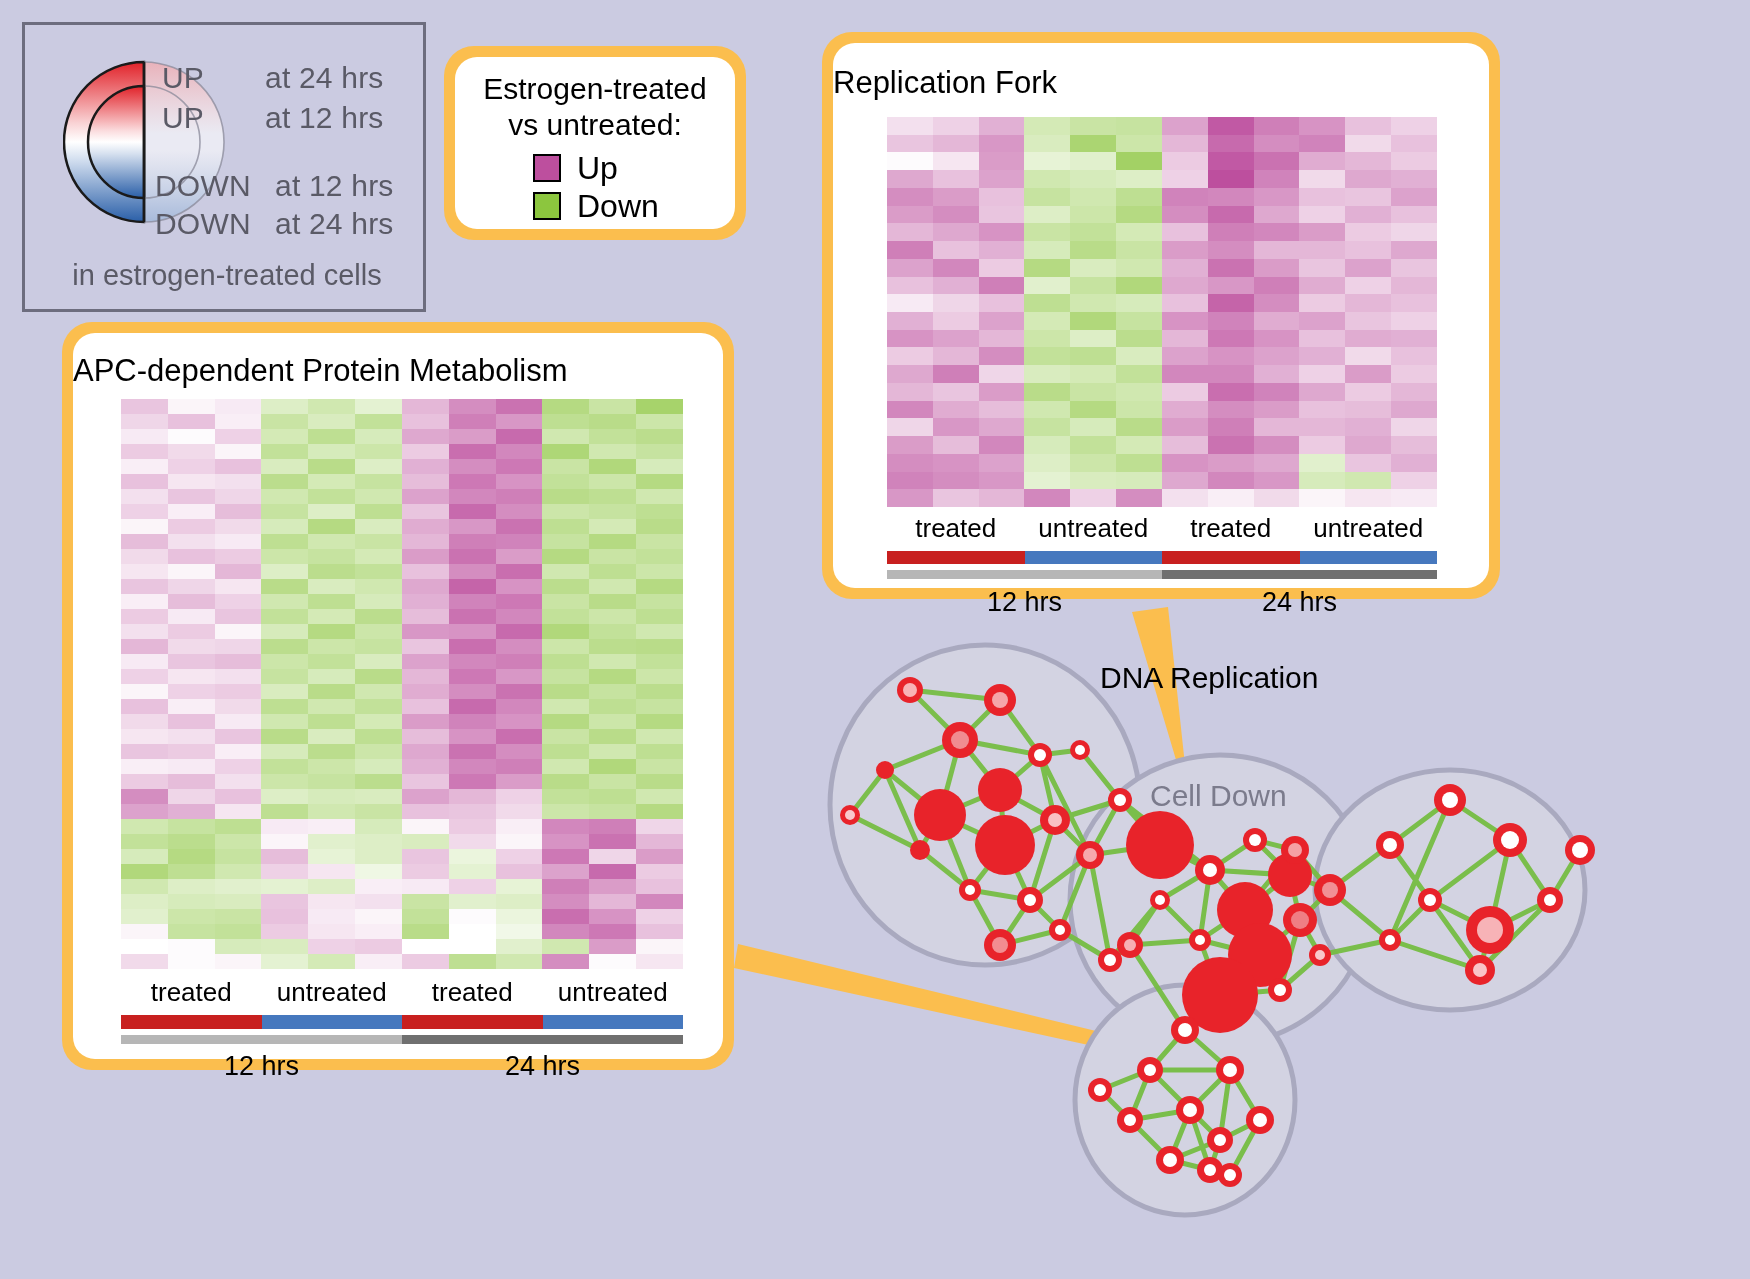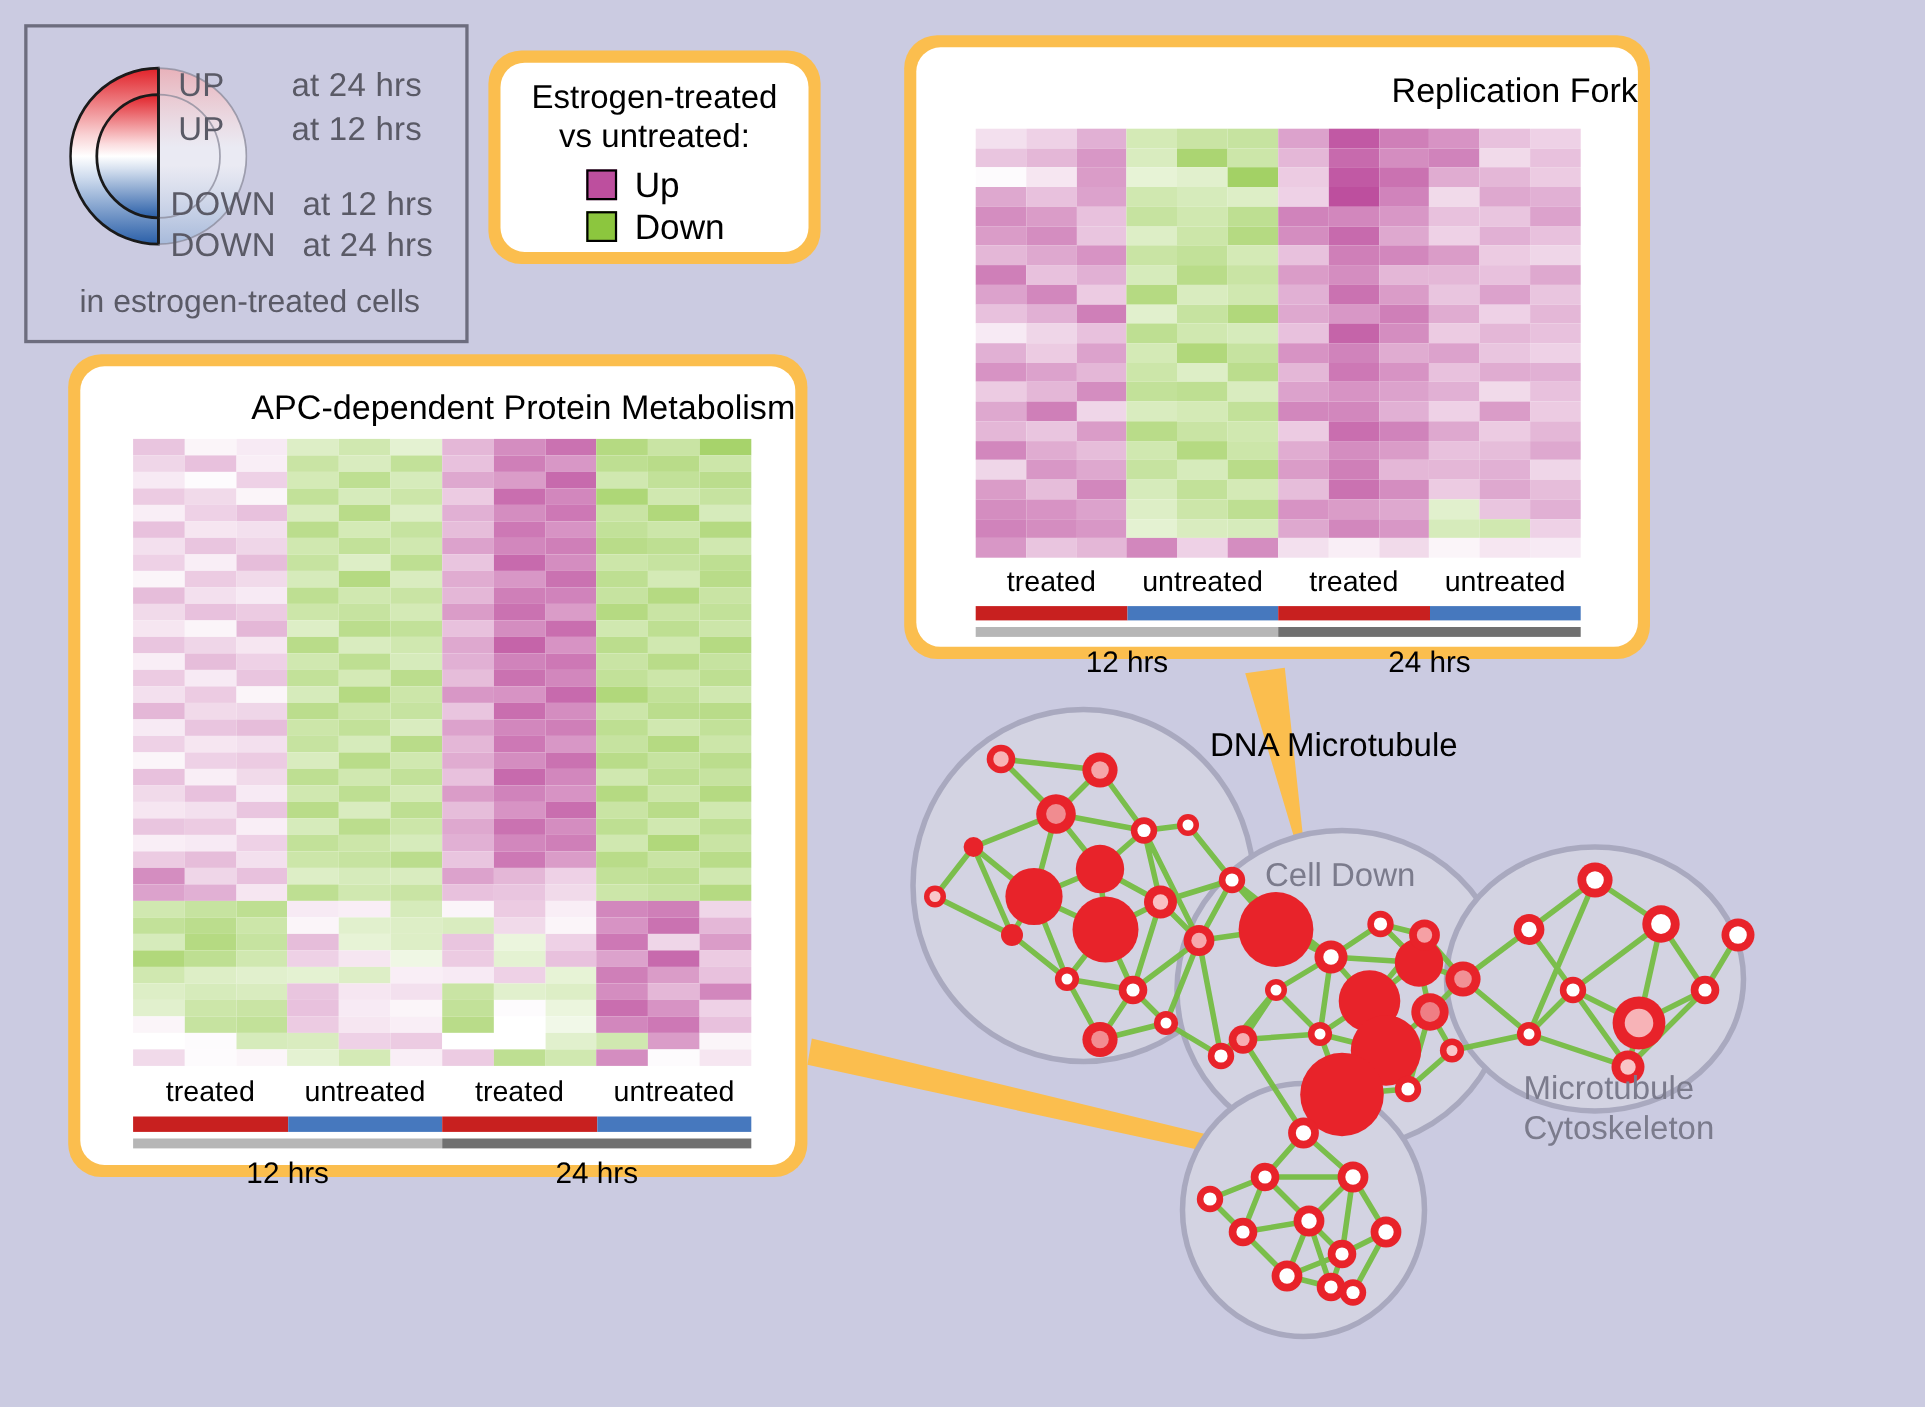--- a/index.html
+++ b/index.html
@@ -47,21 +47,21 @@
   .legend-rows{margin-top:6px;padding-left:60px;}
   .legend-row{display:flex;align-items:center;gap:16px;height:38px;}
   .swatch{width:28px;height:28px;border:2px solid #000;box-sizing:border-box;}
   .legend-lab{font-size:32px;color:#000;line-height:32px;}
 
   
   #rf-panel{left:822px;top:32px;width:678px;height:567px;}
   #apc-panel{left:62px;top:322px;width:672px;height:748px;}
 
   .hm-title{
-    position:absolute;left:0;right:0;text-align:right;
+    position:absolute;left:0;right:0;text-align:left;
     font-size:31px;color:#000;
   }
   .hm-grid{position:absolute;display:grid;gap:0;}
   .hm-cell{width:100%;height:100%;}
 
   .sample-labels{position:absolute;display:flex;}
   .sample-labels>div{
     flex:1 1 0;text-align:center;font-size:26px;color:#000;
   }
   .bar-row{position:absolute;display:flex;}
@@ -1072,17 +1072,15 @@
         <circle cx="470" cy="520" r="7" fill="#ffffff"></circle>
       <circle cx="420" cy="570" r="13" fill="#e8232a"></circle>
         <circle cx="420" cy="570" r="6" fill="#ffffff"></circle>
       <circle cx="310" cy="490" r="12" fill="#e8232a"></circle>
         <circle cx="310" cy="490" r="6" fill="#ffffff"></circle>
       <circle cx="440" cy="575" r="12" fill="#e8232a"></circle>
         <circle cx="440" cy="575" r="6" fill="#ffffff"></circle>
     </g>
   </svg>
 
-  <div class="net-label" id="nl-0" style="left: 310px; top: 60px; color: rgb(0, 0, 0);">DNA Microtubule</div>
+  <div class="net-label" id="nl-0" style="left: 310px; top: 60px; color: rgb(0, 0, 0);">DNA Replication</div>
   <div class="net-label" id="nl-1" style="left: 360px; top: 178px; color: rgb(123, 123, 140);">Cell Down</div>
-  <div class="net-label" id="nl-2" style="left: 595px; top: 372px; color: rgb(123, 123, 140);">Microtubule
-Cytoskeleton</div>
 </div>
 
 </body></html>

